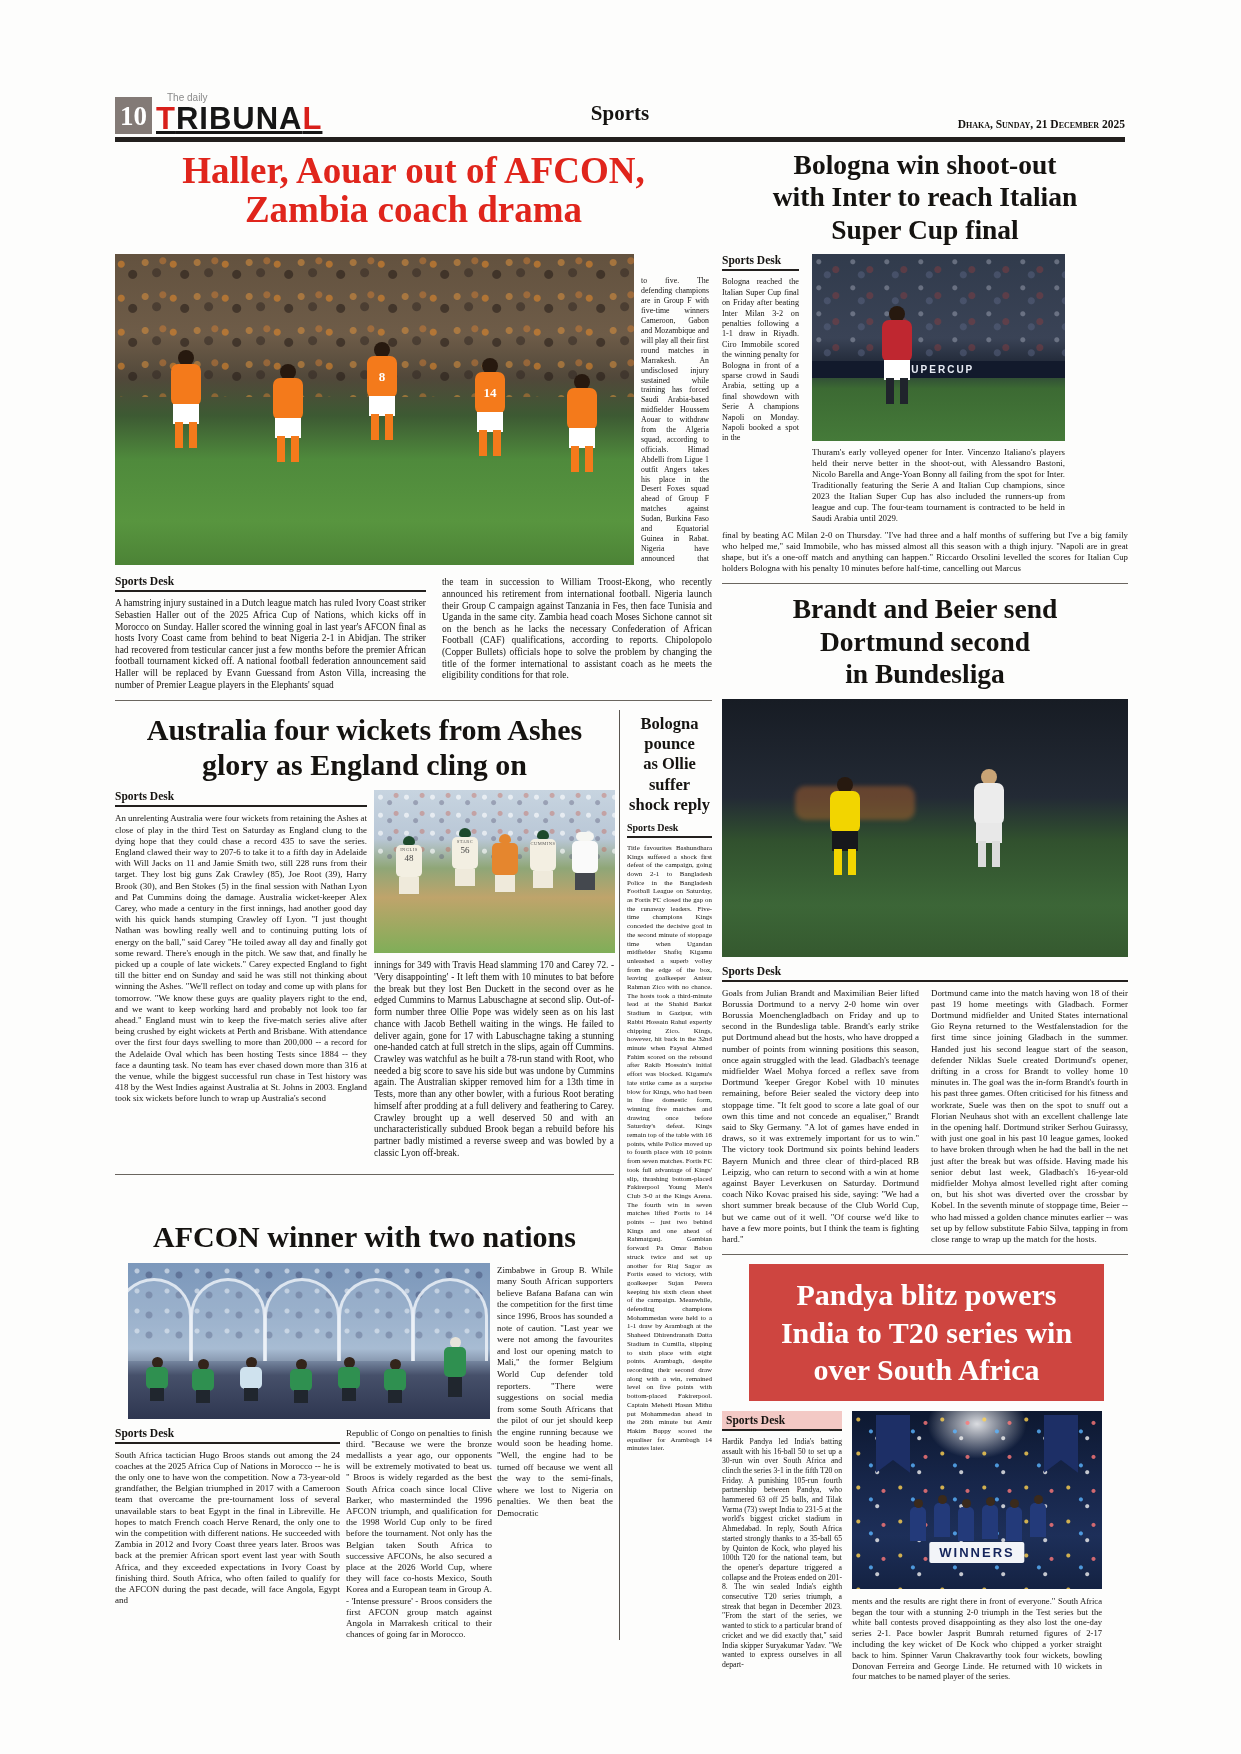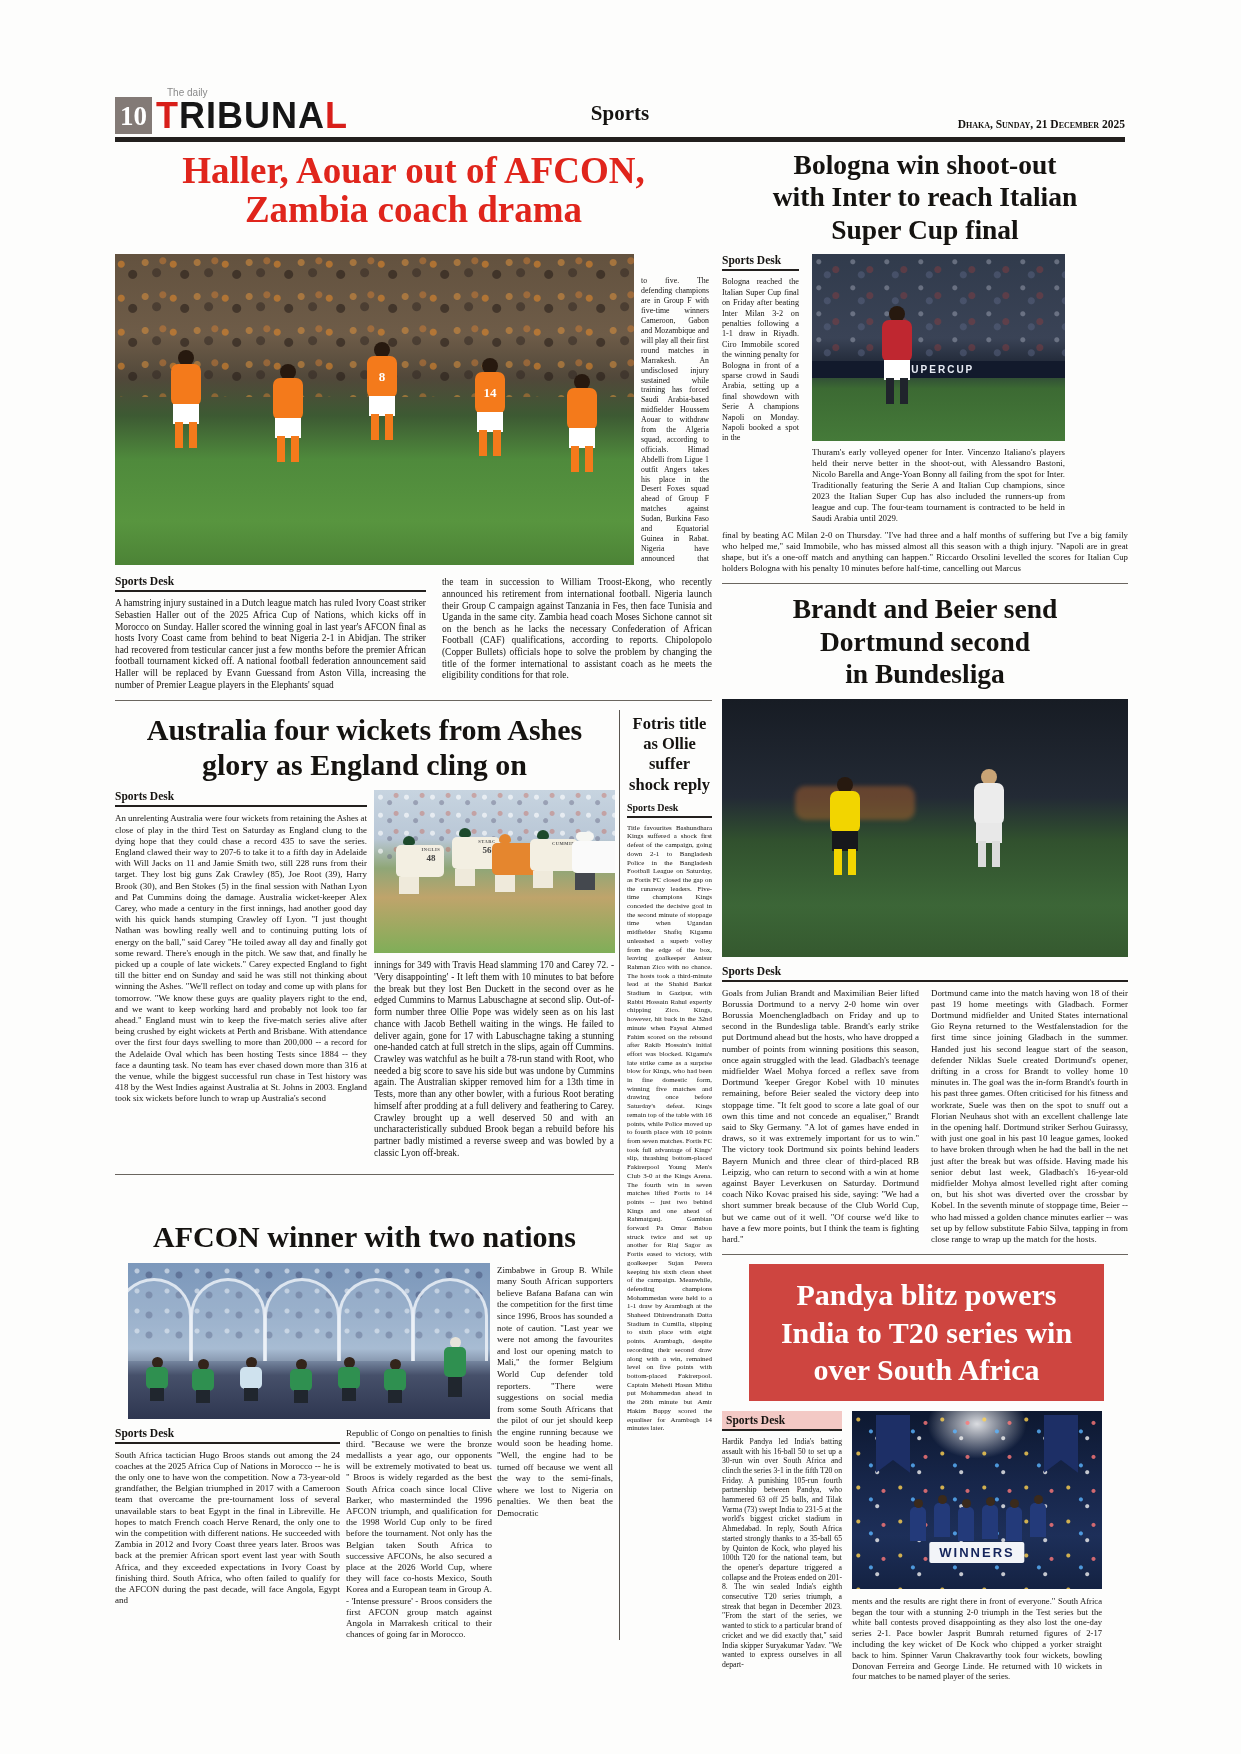--- a/index.html
+++ b/index.html
@@ -5,21 +5,21 @@
   html,body{margin:0;padding:0;background:#e8e8e8;}
   .page{width:1241px;height:1754px;background:#fdfdfc;margin:0 auto;position:relative;
         box-sizing:border-box;padding:92px 116px 0 115px;color:#151310;
         font-family:"Liberation Serif",serif;}
   
   .hdr{display:flex;align-items:flex-end;height:42px;position:relative;}
   .pageno{background:#837a76;color:#fff;font-weight:bold;font-size:27px;line-height:1;
           padding:6px 5px 4px;font-family:"Liberation Serif",serif;}
   .logo{margin-left:4px;line-height:1;position:relative;}
   .logo .daily{font-family:"Liberation Sans",sans-serif;font-size:10px;color:#8a8a8a;margin-left:11px;}
-  .logo .mast{font-family:"Liberation Sans",sans-serif;font-weight:bold;font-size:36px;letter-spacing:1px;color:#161616;}
+  .logo .mast{font-family:"Liberation Sans",sans-serif;font-weight:bold;font-size:31px;letter-spacing:1px;color:#161616;text-decoration:underline;}
   .logo .mast .r{color:#d81f1a;}
   .sectitle{position:absolute;left:0;right:0;text-align:center;bottom:8px;font-weight:bold;font-size:21px;}
   .dateline{margin-left:auto;font-size:11.5px;font-variant:small-caps;font-weight:bold;padding-bottom:4px;}
   .headrule{height:5px;background:#23201e;margin-top:3px;}
   
   .content{display:flex;margin-top:5px;}
   .vdiv{width:1px;background:#5a5550;margin:0 5px;}
   .hrule{height:1px;background:#6a655f;margin:9px 0;}
   .sdesk{font-weight:bold;font-size:11.5px;border-bottom:2px solid #23201e;padding-bottom:3px;margin-bottom:6px;}
   .body{text-align:justify;}
@@ -49,21 +49,21 @@
            letter-spacing:2px;text-align:center;}
   
   .ph-dort{width:406px;height:258px;background:linear-gradient(180deg,#171c24 0%,#232a35 38%,#31512e 55%,#3c6637 80%,#35592f 100%);}
   .ph-dort .glow{left:18%;top:34%;width:120px;height:34px;background:rgba(230,120,40,.35);filter:blur(2px);border-radius:10px;}
   
   .ph-cricket{width:241px;height:163px;background:linear-gradient(180deg,#c7d4e0 0%,#b9c7d6 30%,#8fa677 48%,#bfa46b 66%,#7fae58 100%);}
   .ph-cricket .crowd{left:0;top:0;right:0;height:42%;background-image:radial-gradient(circle at 25% 40%,rgba(255,255,255,.6) 2px,transparent 3px),radial-gradient(circle at 60% 70%,rgba(90,90,120,.4) 2px,transparent 3px),radial-gradient(circle at 85% 30%,rgba(200,80,60,.35) 2px,transparent 3px);background-size:26px 18px;}
   .c-fig{position:absolute;width:26px;height:58px;}
   .c-cap{position:absolute;left:7px;top:0;width:12px;height:9px;border-radius:6px 6px 3px 3px;background:#1d4a2c;}
   .c-shirt{position:absolute;left:0;top:9px;width:26px;height:32px;border-radius:5px;background:#f3efe2;
-           color:#444;font-size:9px;font-weight:bold;text-align:center;padding-left:22px;}
+           color:#444;font-size:9px;font-weight:normal;text-align:center;}
   .c-legs{position:absolute;left:3px;top:41px;width:20px;height:17px;background:#efeadb;}
   .c-name{display:block;font-size:4.5px;letter-spacing:.5px;line-height:6px;padding-top:2px;color:#555;}
   
   .ph-broos{width:362px;height:156px;background:linear-gradient(180deg,#7c98bb 0%,#8aa3c2 30%,#9db3cc 55%,#46506a 72%,#2e3650 100%);}
   .ph-broos .crowd{left:0;top:0;right:0;height:52%;background-image:radial-gradient(circle at 30% 40%,rgba(255,255,255,.5) 2px,transparent 3px),radial-gradient(circle at 70% 60%,rgba(60,70,110,.45) 3px,transparent 4px);background-size:30px 20px;}
   .arc{position:absolute;top:10%;width:70px;height:80px;border:3px solid rgba(240,245,250,.8);border-bottom:none;
        border-radius:60px 60px 0 0;background:rgba(200,215,230,.25);}
   .b-fig{position:absolute;width:22px;height:44px;}
   .b-head{position:absolute;left:6px;top:0;width:11px;height:11px;border-radius:50%;background:#33241a;}
   .b-shirt{position:absolute;left:0;top:10px;width:22px;height:22px;border-radius:5px;background:#2f9050;}
@@ -317,21 +317,21 @@
                 </div>
               </div>
               <div class="broos-c body">Zimbabwe in Group B. While many South African supporters believe Bafana Bafana can win the competition for the first time since 1996, Broos has sounded a note of caution. "Last year we were not among the favourites and lost our opening match to Mali," the former Belgium World Cup defender told reporters. "There were suggestions on social media from some South Africans that the pilot of our jet should keep the engine running because we would soon be heading home. "Well, the engine had to be turned off because we went all the way to the semi-finals, where we lost to Nigeria on penalties. We then beat the Democratic</div>
             </div>
           </article>
 
         </div>
 
         <div class="fotris">
           <h3 class="fot-head">
-            <span>Fotris title</span><br>
+            <span>Bologna pounce</span><br>
             <span>as Ollie suffer</span><br>
             <span>shock reply</span>
           </h3>
           <div class="sdesk">Sports Desk</div>
           <div class="body">Title favourites Bashundhara Kings suffered a shock first defeat of the campaign, going down 2-1 to Bangladesh Police in the Bangladesh Football League on Saturday, as Fortis FC closed the gap on the runaway leaders. Five-time champions Kings conceded the decisive goal in the second minute of stoppage time when Ugandan midfielder Shafiq Kigamu unleashed a superb volley from the edge of the box, leaving goalkeeper Anisur Rahman Zico with no chance. The hosts took a third-minute lead at the Shahid Barkat Stadium in Gazipur, with Rabbi Hossain Rahul expertly chipping Zico. Kings, however, hit back in the 32nd minute when Faysal Ahmed Fahim scored on the rebound after Rakib Hossain's initial effort was blocked. Kigamu's late strike came as a surprise blow for Kings, who had been in fine domestic form, winning five matches and drawing once before Saturday's defeat. Kings remain top of the table with 16 points, while Police moved up to fourth place with 10 points from seven matches. Fortis FC took full advantage of Kings' slip, thrashing bottom-placed Fakirerpool Young Men's Club 3-0 at the Kings Arena. The fourth win in seven matches lifted Fortis to 14 points -- just two behind Kings and one ahead of Rahmatganj. Gambian forward Pa Omar Babou struck twice and set up another for Riaj Sagor as Fortis eased to victory, with goalkeeper Sujan Perera keeping his sixth clean sheet of the campaign. Meanwhile, defending champions Mohammedan were held to a 1-1 draw by Arambagh at the Shaheed Dhirendranath Datta Stadium in Cumilla, slipping to sixth place with eight points. Arambagh, despite recording their second draw along with a win, remained level on five points with bottom-placed Fakirerpool. Captain Mehedi Hasan Mithu put Mohammedan ahead in the 26th minute but Amir Hakim Bappy scored the equaliser for Arambagh 14 minutes later.</div>
         </div>
       </div>
     </div>
 
     <div class="vdiv"></div>

